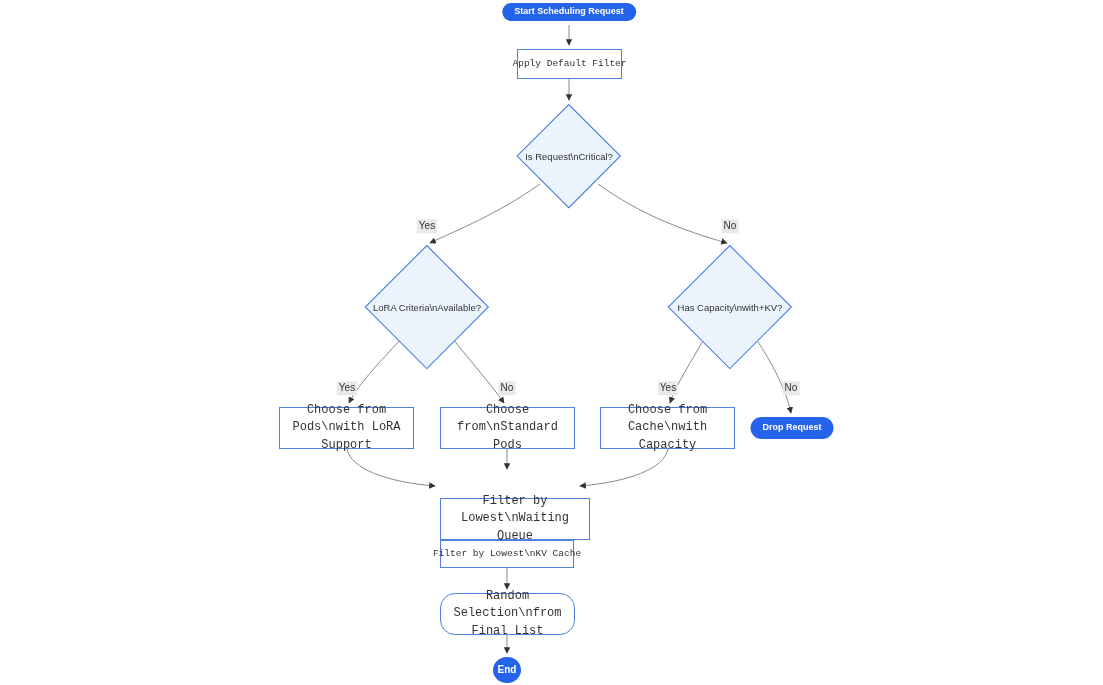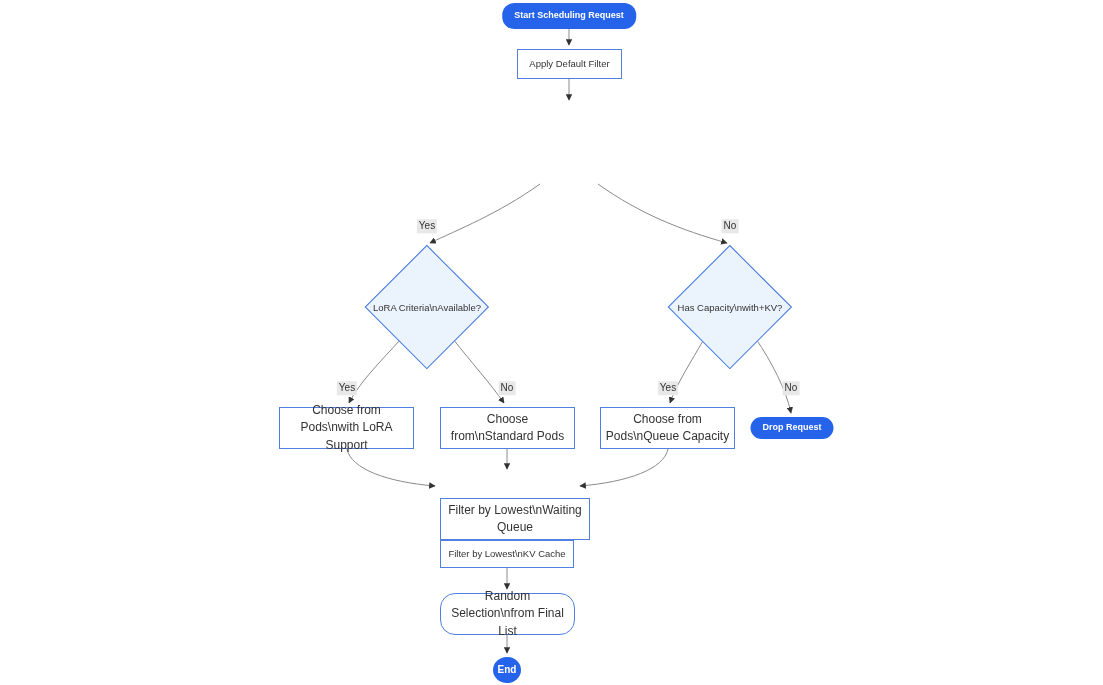--- a/index.html
+++ b/index.html
@@ -42,20 +42,21 @@
     justify-content: center;
     text-align: center;
     color: var(--text_color);
     font-size: 12px;
     line-height: 1.45;
   }
   .rect {
     background: var(--node_fill);
     border: 1.5px solid var(--node_border);
     padding: 2px 4px;
+    font-family: Liberation Mono, monospace;
   }
   .pill {
     background: var(--accent);
     color: var(--pill_text);
     font-weight: bold;
     font-size: 9px;
     border-radius: 12px;
     padding: 0 12px;
     white-space: nowrap;
     transform: translateX(-50%);
@@ -119,40 +120,44 @@
     <path class="edge" d="M704,339 C691,362 677,383 670,403" marker-end="url(#arrow)"></path>
     <path class="edge" d="M756,339 C771,361 786,389 791,413" marker-end="url(#arrow)"></path>
     <path class="edge" d="M347,449 C351,469 387,482 435,486" marker-end="url(#arrow)"></path>
     <path class="edge" d="M507,449 L507,469" marker-end="url(#arrow)"></path>
     <path class="edge" d="M668,449 C664,469 628,482 580,486" marker-end="url(#arrow)"></path>
     <path class="edge" d="M507,515 L507,536" marker-end="url(#arrow)"></path>
     <path class="edge" d="M507,568 L507,589" marker-end="url(#arrow)"></path>
     <path class="edge" d="M507,635 L507,653" marker-end="url(#arrow)"></path>
   </svg>
 
-  <div class="node pill" style="left:569px; top:3px; height:26px;">Start Scheduling Request</div>
+  <div class="node pill" style="left:569px; top:3px; height:18px;">Start Scheduling Request</div>
 
   <div class="node rect nowrap small" style="left:517px; top:49px; width:105px; height:30px;">Apply Default Filter</div>
 
+  <div class="diamond" style="left:517px; top:104px; width:104px; height:104px;">
+    <div class="diamond-shape"></div>
+    <span class="diamond-lbl">Is Request\nCritical?</span>
+  </div>
 
   <div class="diamond" style="left:365px; top:245px; width:124px; height:124px;">
     <div class="diamond-shape"></div>
     <span class="diamond-lbl">LoRA Criteria\nAvailable?</span>
   </div>
 
   <div class="diamond" style="left:668px; top:245px; width:124px; height:124px;">
     <div class="diamond-shape"></div>
     <span class="diamond-lbl">Has Capacity\nwith+KV?</span>
   </div>
 
   <div class="node rect" style="left:279px; top:407px; width:135px; height:42px;">Choose from Pods\nwith LoRA Support</div>
 
   <div class="node rect" style="left:440px; top:407px; width:135px; height:42px;">Choose from\nStandard Pods</div>
 
-  <div class="node rect" style="left:600px; top:407px; width:135px; height:42px;">Choose from Pods\nQueue Capacity</div>
+  <div class="node rect" style="left:600px; top:407px; width:135px; height:42px;">Choose from Cache\nwith Capacity</div>
 
   <div class="node pill" style="left:792px; top:417px; height:22px;">Drop Request</div>
 
   <div class="node rect" style="left:440px; top:498px; width:150px; height:42px;">Filter by Lowest\nWaiting Queue</div>
 
   <div class="node rect nowrap small" style="left:440px; top:540px; width:134px; height:28px;">Filter by Lowest\nKV Cache</div>
 
   <div class="node rect" style="left:440px; top:593px; width:135px; height:42px;border-radius:15px;">Random Selection\nfrom Final List</div>
 
   <div class="node circle" style="left:507px; top:657px; width:28px; height:26px;">End</div>

